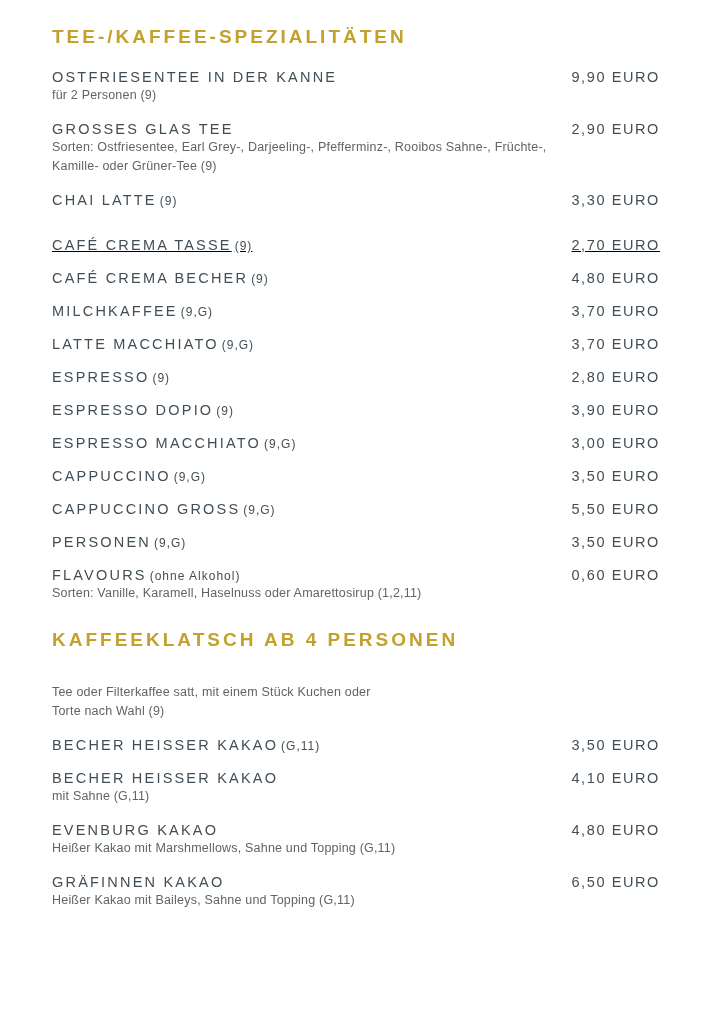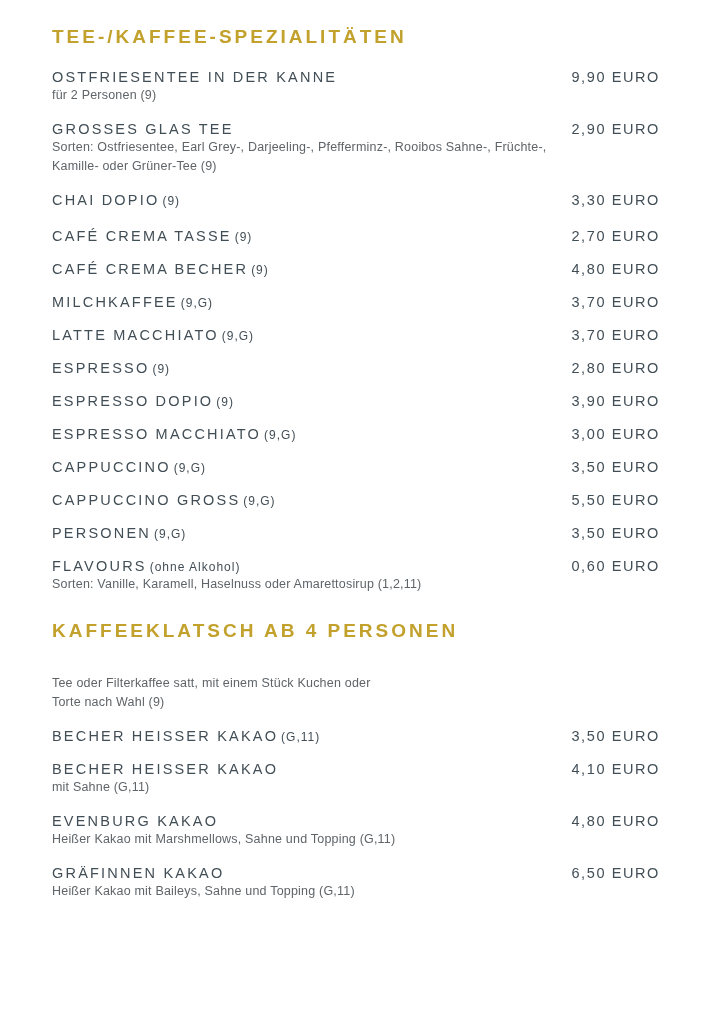--- a/index.html
+++ b/index.html
@@ -18,21 +18,21 @@
   }
   .menu-section + .menu-section { margin-top: 26px; }
   .section-title {
     color: var(--heading);
     font-size: 19px;
     font-weight: 700;
     letter-spacing: 3px;
     margin-bottom: 20px;
   }
   .menu-item { margin-bottom: 15px; }
-  .menu-item.gap-before { margin-top: 18px; }
+  .menu-item.gap-before { margin-top: 27px; text-decoration: underline; }
   .item-row {
     display: flex;
     justify-content: space-between;
     align-items: flex-start;
   }
   .item-left { max-width: 505px; }
   .item-name {
     font-size: 14.5px;
     font-weight: 400;
     letter-spacing: 2.2px;
@@ -101,21 +101,21 @@
       <div class="item-right">
 
         <span class="item-price">2,90 EURO</span>
       </div>
     </div>
   </div>
 
   <div class="menu-item">
     <div class="item-row">
       <div class="item-left">
-        <span class="item-name">CHAI DOPIO</span><span class="item-note">(9)</span>
+        <span class="item-name">CHAI LATTE</span><span class="item-note">(9)</span>
         
       </div>
       <div class="item-right">
 
         <span class="item-price">3,30 EURO</span>
       </div>
     </div>
   </div>
 
   <div class="menu-item gap-before">

